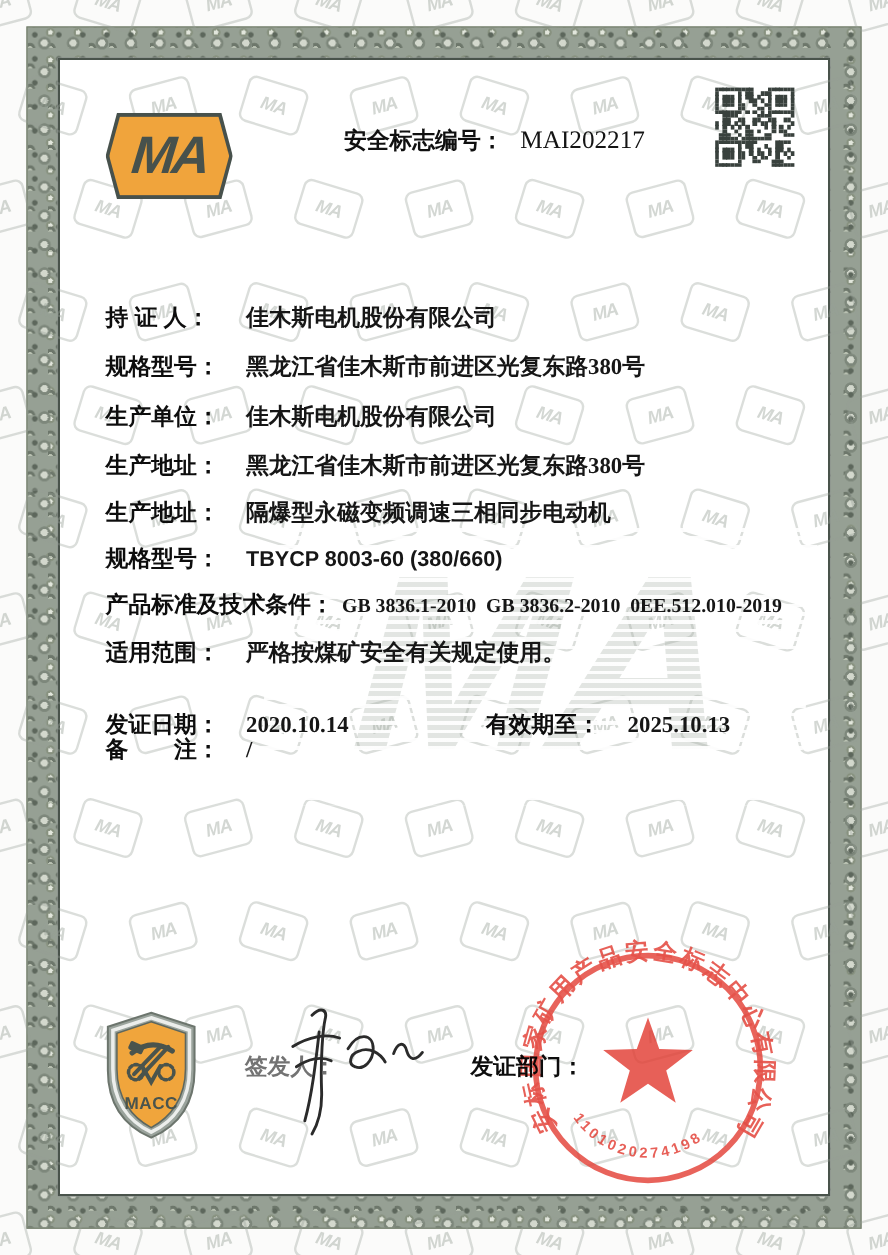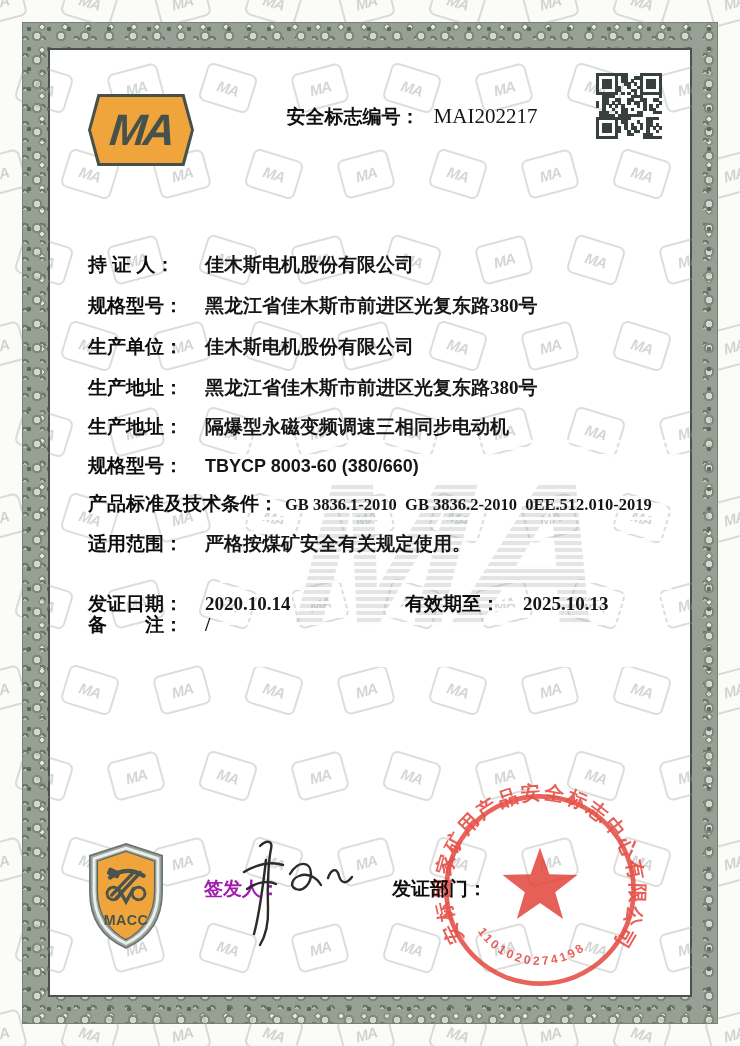--- a/index.html
+++ b/index.html
@@ -81,21 +81,21 @@
   .row .lbl2{width:118px;font-weight:700;font-size:19px;color:#0d0d0d;flex:none;}
   
   .statement{
     position:absolute;left:86px;top:704px;width:584px;
     font-family:"Liberation Serif","DejaVu Serif",serif;
     font-size:17.5px;line-height:28px;font-weight:600;color:#141414;
     text-align:justify;text-indent:2em;
   }
   
   .macc{position:absolute;left:84px;top:840px;width:84px;height:112px;}
-  .signer-label{position:absolute;left:204px;top:876px;font-weight:700;font-size:19px;color:#a21caf;white-space:pre;}
+  .signer-label{position:absolute;left:204px;top:876px;font-weight:700;font-size:19px;color:#737373;white-space:pre;}
   .dept-label{position:absolute;left:392px;top:876px;font-weight:700;font-size:19px;color:#0d0d0d;white-space:pre;}
   .signature{position:absolute;left:236px;top:826px;width:118px;height:130px;}
   .seal{position:absolute;left:437px;top:787px;width:206px;height:206px;mix-blend-mode:multiply;opacity:.88;}
   svg{overflow:visible;}
 </style>
 </head>
 <body>
 
 <div class="border-band"></div>
 <div class="paper"></div>

